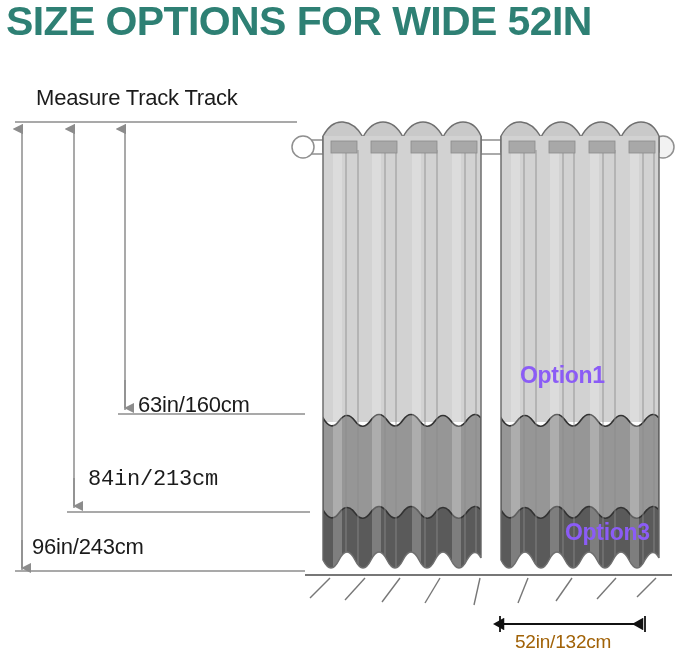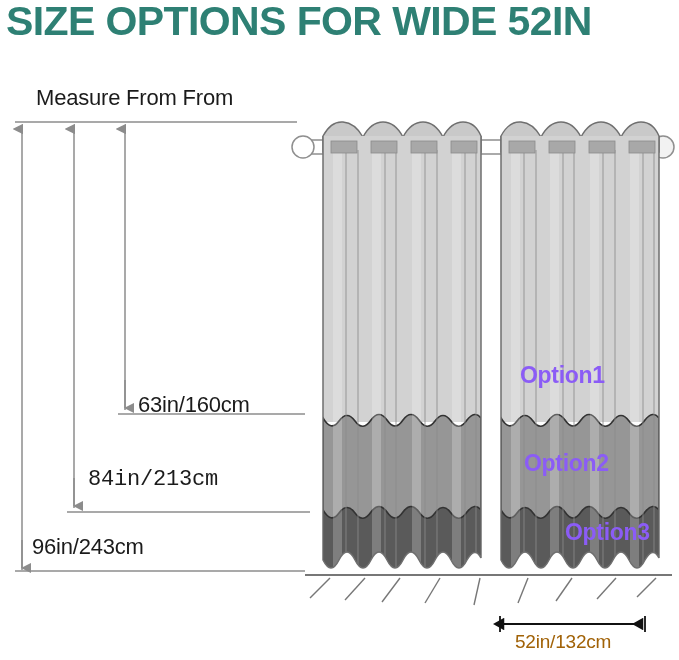--- a/index.html
+++ b/index.html
@@ -78,21 +78,21 @@
     height: 660px;
   }
 </style>
 </head>
 <body>
 
 <div id="root">
 
   <div class="title">SIZE OPTIONS FOR WIDE 52IN</div>
 
-  <div class="measure-label">Measure From From</div>
+  <div class="measure-label">Measure Track Track</div>
 
   <svg class="layer" viewBox="0 0 679 660" xmlns="http://www.w3.org/2000/svg">
     <defs>
       <marker id="arrUp" viewBox="0 0 10 10" refX="5" refY="9" markerWidth="7" markerHeight="7" orient="auto-start-reverse">
         <path d="M5,0 L10,10 L0,10 z" fill="#8c8c8c"></path>
       </marker>
       <marker id="arrDown" viewBox="0 0 10 10" refX="5" refY="9" markerWidth="7" markerHeight="7" orient="auto">
         <path d="M5,10 L0,0 L10,0 z" fill="#8c8c8c"></path>
       </marker>
       <marker id="arrL" viewBox="0 0 10 10" refX="8" refY="5" markerWidth="7" markerHeight="7" orient="auto">
@@ -241,16 +241,15 @@
     <line x1="503" y1="624" x2="642" y2="624" stroke="#111111" stroke-width="1.8" marker-start="url(#arrL)" marker-end="url(#arrR)"></line>
   </svg>
 
   <div class="dim-label dim63">63in/160cm</div>
   <div class="dim-label dim84">84in/213cm</div>
   <div class="dim-label dim96">96in/243cm</div>
 
   <div class="dimwidth">52in/132cm</div>
 
   <div class="opt-label opt1">Option1</div>
-  <div class="opt-label opt2">Option2</div>
   <div class="opt-label opt3">Option3</div>
 
 </div>
 
 </body></html>

